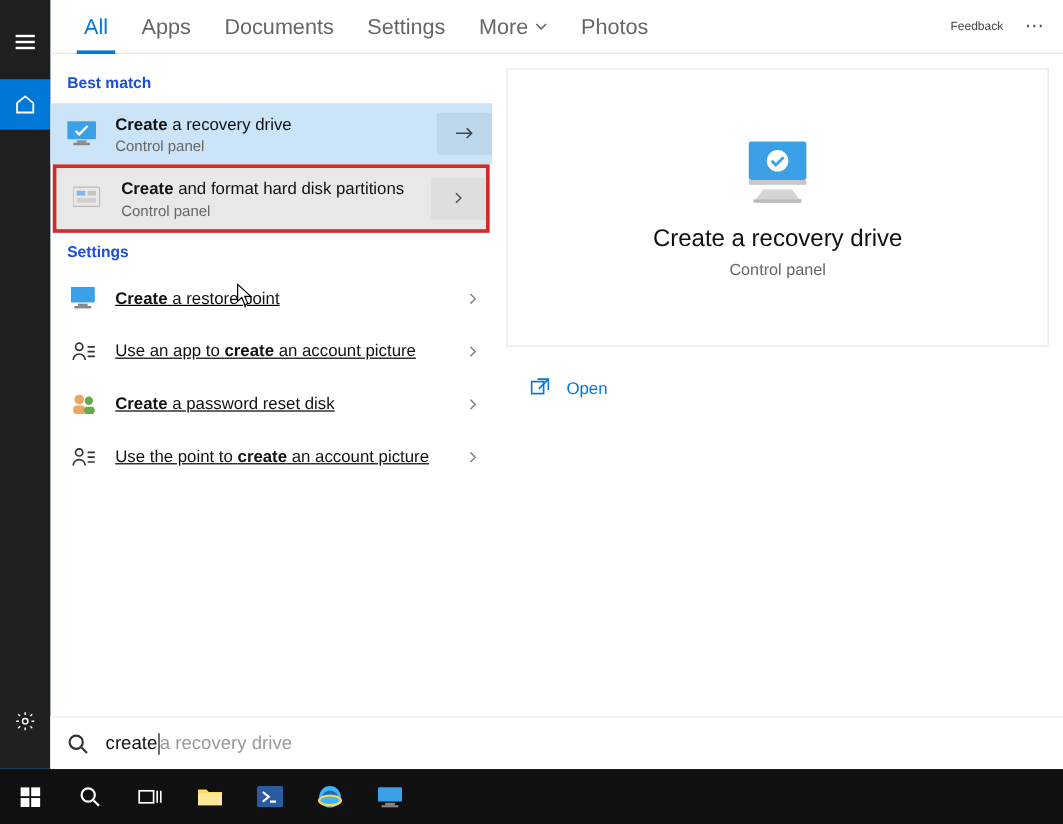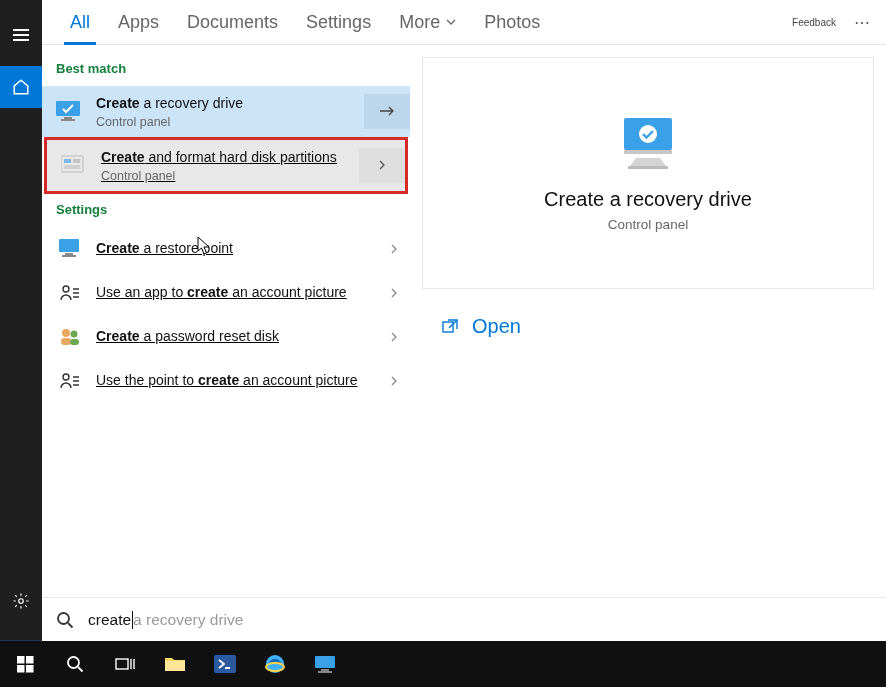--- a/index.html
+++ b/index.html
@@ -16,41 +16,41 @@
 .topbar { height:45px; border-bottom:1px solid #e5e5e5; display:flex; align-items:center; padding:0 14px; }
 .tab { height:45px; display:flex; align-items:center; padding:0 14px 0 14px; font-size:18px; color:#666; cursor:pointer; position:relative; }
 .tab.active { color:#0078d7; }
 .tab.active::after { content:''; position:absolute; bottom:0; left:8px; right:8px; height:3px; background:#0078d7; }
 .tab .chev { margin-left:6px; }
 .top-right { margin-left:auto; display:flex; align-items:center; gap:18px; }
 .feedback { font-size:10px; color:#444; cursor:pointer; }
 .more-dots { color:#555; font-size:16px; cursor:pointer; letter-spacing:2px; }
 .body { flex:1; display:flex; }
 .results { width:368px; display:flex; flex-direction:column; padding-top:8px; }
-.group-header { font-size:13px; font-weight:600; padding:8px 14px 10px; color:#15803d; }
+.group-header { font-size:13px; font-weight:600; padding:8px 14px 10px; color:#1d4ed8; }
 .result-row { display:flex; align-items:center; padding:8px 0 8px 14px; position:relative; cursor:pointer; }
 .result-row .icon { width:28px; height:28px; margin-right:12px; display:flex; align-items:center; justify-content:center; flex-shrink:0; }
 .result-row .text { flex:1; min-width:0; padding-right:4px; }
 .result-row .title { font-size:14px; color:#111; line-height:1.35; }
 .result-row .title b { font-weight:600; }
 .result-row .subtitle { font-size:12.5px; color:#666; margin-top:2px; }
 .result-row .arrow { width:46px; display:flex; align-items:center; justify-content:center; color:#555; align-self:stretch; }
 .result-row.selected { background:#cce4f7; }
 .result-row.selected .arrow { background:#bcd7ec; }
 .result-row.highlight-box { border:3px solid #d42a2a; margin:0 2px; }
-.result-row.hover { background:#e8e8e8;text-decoration:underline; }
+.result-row.hover { background:#e8e8e8; }
 .result-row.hover .arrow { background:#dedede; }
 .settings-list .result-row { padding:8px 0 8px 14px;text-decoration:underline; }
 .settings-list .result-row .arrow { width:32px; }
 .preview { flex:1; padding:12px; }
 .preview-card { border:1px solid #e6e6e6; height:232px; display:flex; flex-direction:column; align-items:center; justify-content:center; }
 .preview-title { font-size:20px; font-weight:400; color:#111; margin-top:14px; }
 .preview-sub { font-size:13.5px; color:#666; margin-top:6px; }
 .preview-actions { margin-top:20px; padding:0 20px; }
-.action-row { display:flex; align-items:center; gap:14px; color:#0078d7; font-size:20px; cursor:pointer; padding:6px 0; }
+.action-row { display:flex; align-items:center; gap:14px; color:#0078d7; font-size:14px; cursor:pointer; padding:6px 0; }
 .searchbar { position:absolute; left:42px; bottom:46px; width:844px; height:44px; background:#fff; border-top:1px solid #e9e9e9; display:flex; align-items:center; padding:0 14px; }
 .searchbar .sicon { color:#333; margin-right:14px; }
 .searchbar .typed { font-size:15.5px; color:#111; }
 .searchbar .cursor { display:inline-block; width:1px; height:18px; background:#111; vertical-align:middle; margin-left:1px; }
 .searchbar .ghost { font-size:15.5px; color:#9a9a9a; }
 .taskbar { position:absolute; left:0; bottom:0; width:886px; height:46px; background:#101010; display:flex; align-items:center; }
 .tb-item { width:50px; height:46px; display:flex; align-items:center; justify-content:center; color:#fff; cursor:pointer; }
 .chev-svg { width:10px; height:10px; }
 .gear { width:18px; height:18px; }
 .cursor-arrow { position:absolute; left:197px; top:236px; pointer-events:none; z-index:10; }

